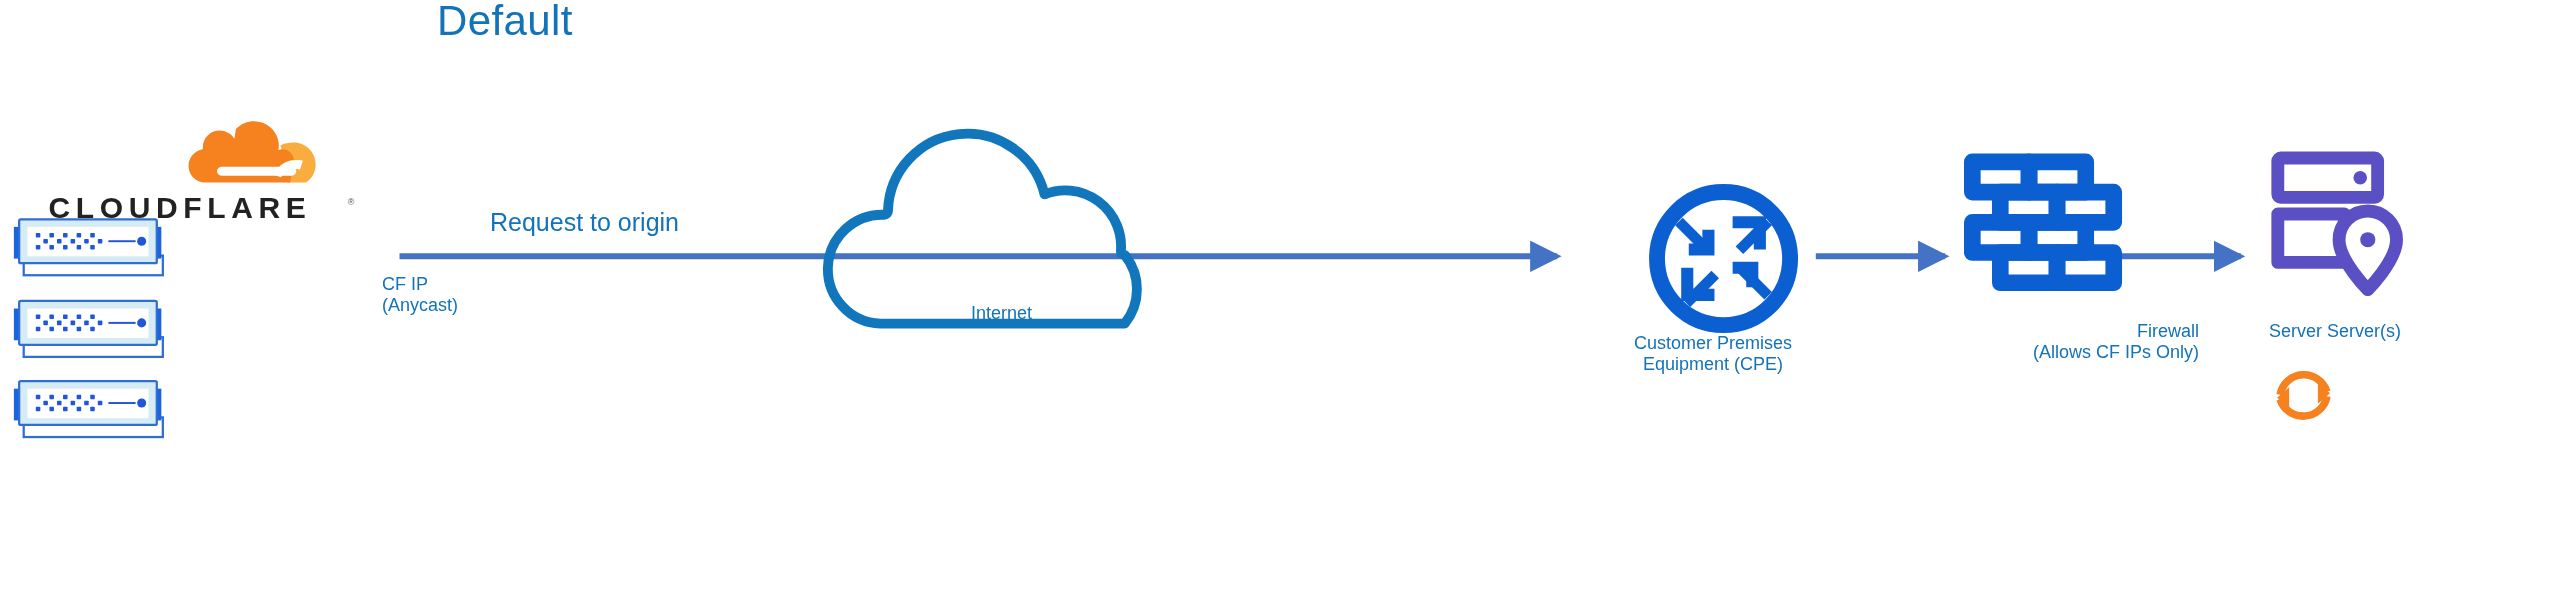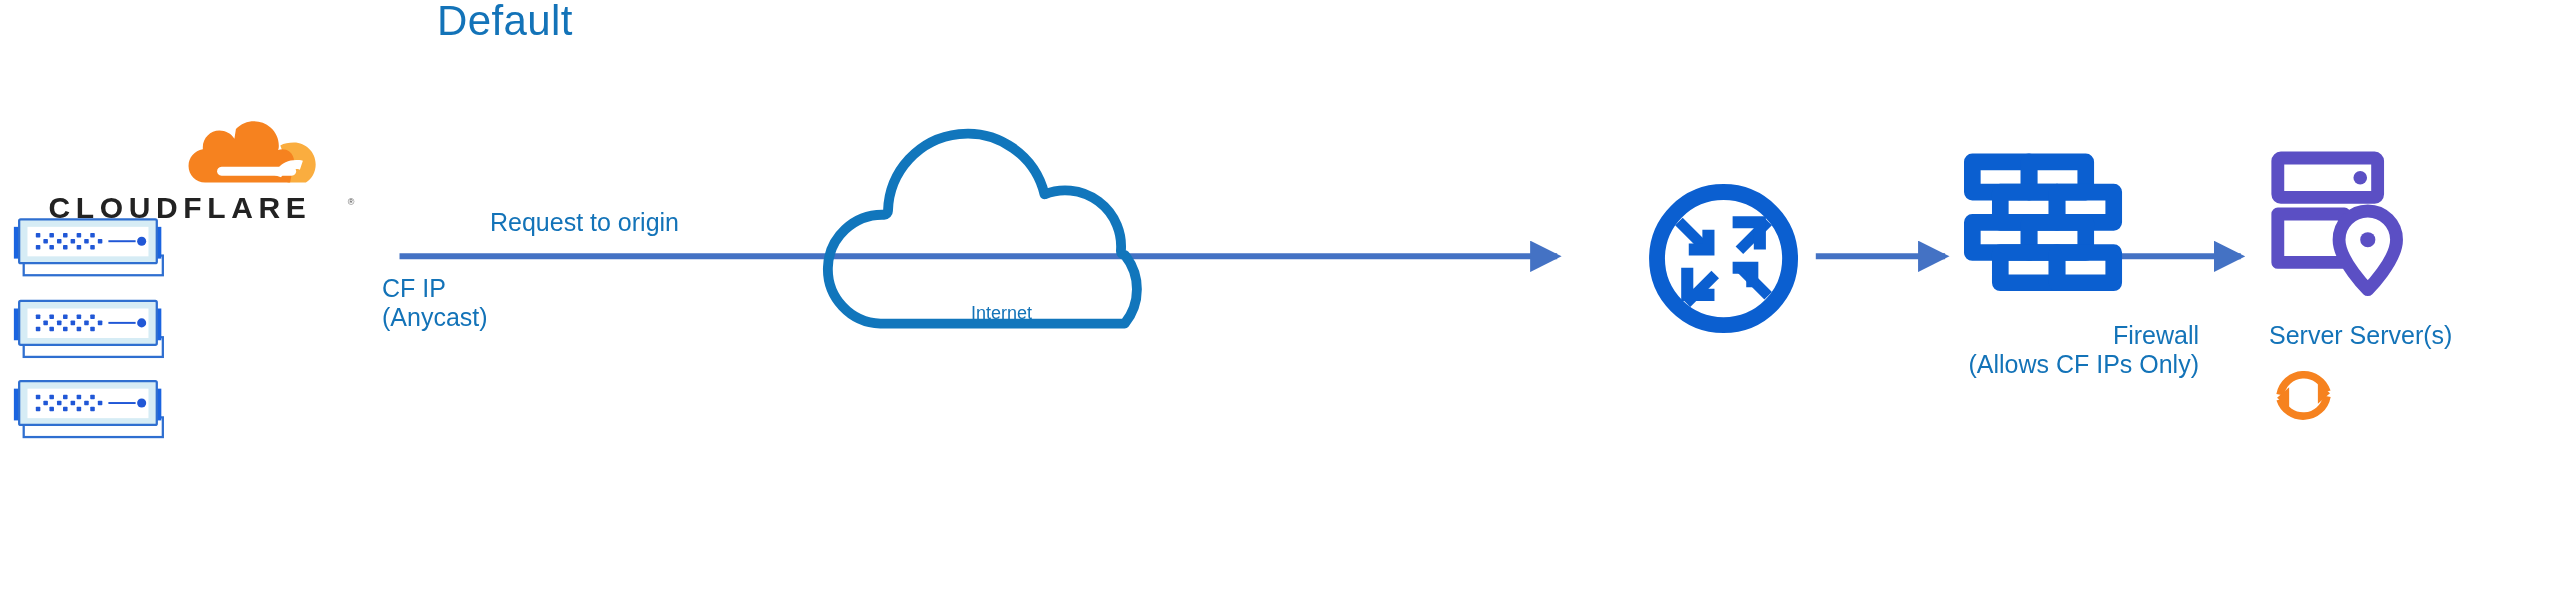--- a/index.html
+++ b/index.html
@@ -48,21 +48,21 @@
     position: absolute;
     left: 32px;
     top: 83px;
     width: 318px;
     height: 33px;
   }
 
   
   .lbl {
     color: #1373b8;
-    font-size: 25px;
+    font-size: 18px;
     line-height: 1.16;
     white-space: pre-line;
   }
   #label-request-to-origin {
     left: 454px; top: 208px;
     font-size: 25px;
     margin-left: 36px;
   }
   #label-cf-ip {
     left: 382px; top: 274px;
@@ -208,20 +208,22 @@
         <path d="M44 112 L60 112 L60 140 L88 140 L88 156 L44 156 Z"></path>
       </g>
 
       <g fill="#0b5fd0">
         <path d="M154 154 L116 116 L126 106 L164 144 Z"></path>
         <path d="M112 104 L146 104 L146 138 L130 138 L130 120 L112 120 Z"></path>
       </g>
     </g>
   </svg>
 
+  <div class="abs lbl" id="label-cpe">Customer Premises
+Equipment (CPE)</div>
 
   <svg class="layer" width="2576" height="614" viewBox="0 0 3404 812">
     <g transform="translate(2596,203)" fill="none" stroke="#0b5fd0" stroke-width="22" stroke-linejoin="round" stroke-linecap="round">
 
       <rect x="11" y="11" width="75" height="40"></rect>
       <rect x="86" y="11" width="75" height="40"></rect>
 
       <rect x="48" y="51" width="75" height="40"></rect>
       <rect x="123" y="51" width="75" height="40"></rect>
 

